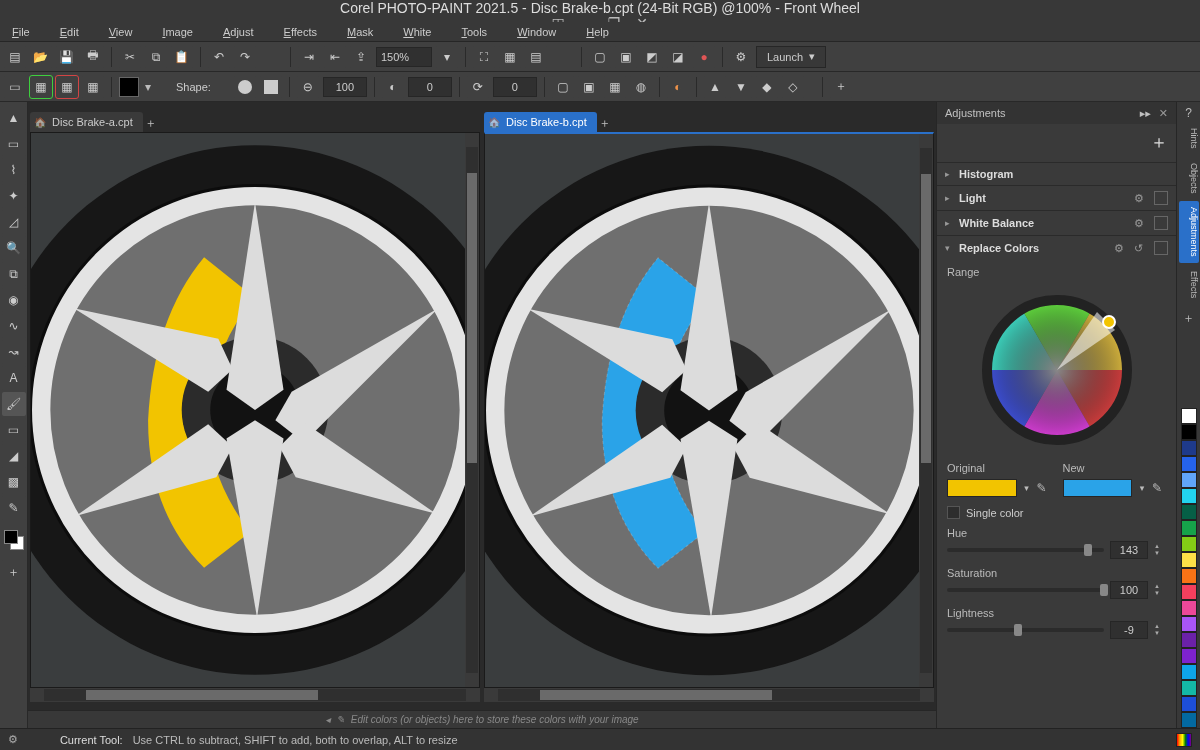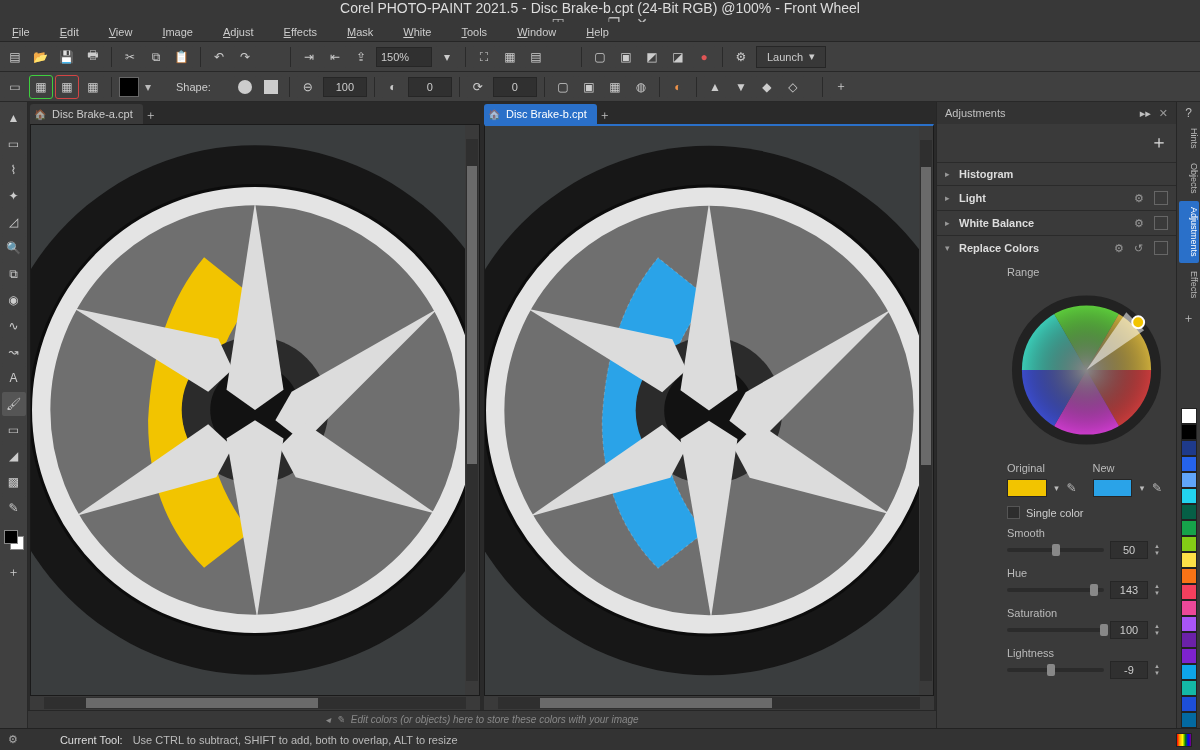--- a/index.html
+++ b/index.html
@@ -41,21 +41,21 @@
 
 .left-tools { width: 28px; background: #404040; border-right: 1px solid #282828; display: flex; flex-direction: column; align-items: center; padding-top: 4px; gap: 2px; }
 .left-tools .tool-btn { width: 24px; height: 24px; }
 .left-tools .tool-btn.active { background: #555; }
 .left-tools .colorwell { margin-top: 8px; position: relative; width: 20px; height: 20px; }
 .left-tools .colorwell .fg { position: absolute; width: 14px; height: 14px; background: #000; border: 1px solid #888; top: 0; left: 0; z-index: 2; }
 .left-tools .colorwell .bg { position: absolute; width: 14px; height: 14px; background: #fff; border: 1px solid #888; bottom: 0; right: 0; }
 
 
 .doc-area { flex: 1; display: flex; flex-direction: column; background: #2a2a2a; min-width: 0; }
-.doc-split { flex: 1; display: flex; gap: 4px; padding: 0 2px; min-height: 0; }
+.doc-split { flex: 1; display: flex; gap: 4px; padding: 8px 2px; min-height: 0; }
 .doc-panel { flex: 1; display: flex; flex-direction: column; min-width: 0; }
 .doc-tabs { height: 22px; display: flex; align-items: flex-end; gap: 2px; }
 .doc-tab { height: 20px; padding: 0 10px 0 22px; background: #3a3a3a; color: #ccc; font-size: 11px; display: flex; align-items: center; border-top-left-radius: 3px; border-top-right-radius: 3px; position: relative; cursor: pointer; }
 .doc-tab.active { background: #2a70c9; color: #fff; }
 .doc-tab::before { content: "🏠"; position: absolute; left: 4px; font-size: 10px; opacity: .6; }
 .canvas-wrap { flex: 1; background: #ffffff; border: 1px solid #1a1a1a; position: relative; overflow: hidden; }
 .scroll-h { height: 14px; background: #3a3a3a; display: flex; align-items: center; }
 .scroll-h .track { flex: 1; height: 12px; margin: 0 14px; background: #2f2f2f; position: relative; }
 .scroll-h .thumb { position: absolute; left: 10%; width: 55%; top: 1px; bottom: 1px; background: #6a6a6a; }
 .scroll-v { position: absolute; right: 0; top: 0; bottom: 0; width: 14px; background: #3a3a3a; display: flex; flex-direction: column; }
@@ -72,21 +72,21 @@
 .adj-body { flex: 1; overflow: hidden; display: flex; flex-direction: column; padding: 4px 0; }
 .adj-add { display: flex; justify-content: flex-end; padding: 2px 8px 8px 8px; }
 .adj-add .plus-big { font-size: 18px; color: #ddd; cursor: pointer; }
 .adj-section { border-top: 1px solid #2a2a2a; }
 .adj-row { display: flex; align-items: center; padding: 5px 8px; gap: 6px; font-size: 11px; background: #3a3a3a; cursor: pointer; }
 .adj-row .arrow { width: 8px; color: #999; font-size: 9px; }
 .adj-row .name { flex: 1; font-weight: 600; color: #ddd; }
 .adj-row .gear { width: 14px; color: #999; cursor: pointer; }
 .adj-row .box { width: 14px; height: 14px; border: 1px solid #666; cursor: pointer; }
 .adj-row .reset-ic { width: 14px; color: #999; cursor: pointer; }
-.adj-content { padding: 6px 10px 10px 22px; display: flex; flex-direction: column; gap: 8px; margin-left: 48px; }
+.adj-content { padding: 6px 10px 10px 10px; display: flex; flex-direction: column; gap: 8px; }
 .range-label { font-size: 11px; color: #bbb; }
 
 .color-wheel { display: flex; justify-content: center; padding: 4px 0; }
 .wheel-svg-w { width: 160px; height: 160px; }
 
 .orig-new { display: flex; gap: 12px; }
 .orig-new .col { flex: 1; display: flex; flex-direction: column; gap: 4px; }
 .orig-new .lbl { font-size: 11px; color: #bbb; }
 .swatch-dd { height: 20px; display: flex; align-items: center; gap: 4px; }
 .swatch-dd .sw { flex: 1; height: 18px; border: 1px solid #262626; }
@@ -432,30 +432,20 @@
                 <span class="pick">✎</span>
               </div>
             </div>
           </div>
 
           <div class="checkbox-row">
             <div class="cb"></div>
             <span>Single color</span>
           </div>
 
-          <div class="slider-block">
-            <div class="sl-label">Smooth</div>
-            <div class="slider-row">
-              <div class="slider-track">
-                  <div class="slider-thumb" id="th-smooth" style="left: 50%;"></div>
-                </div>
-              <div class="slider-val">50</div>
-              <div class="slider-spin">▲<br>▼</div>
-            </div>
-          </div>
           <div class="slider-block">
             <div class="sl-label">Hue</div>
             <div class="slider-row">
               <div class="slider-track">
                   <div class="slider-thumb" id="th-hue" style="left: 90%;"></div>
                 </div>
               <div class="slider-val">143</div>
               <div class="slider-spin">▲<br>▼</div>
             </div>
           </div>

